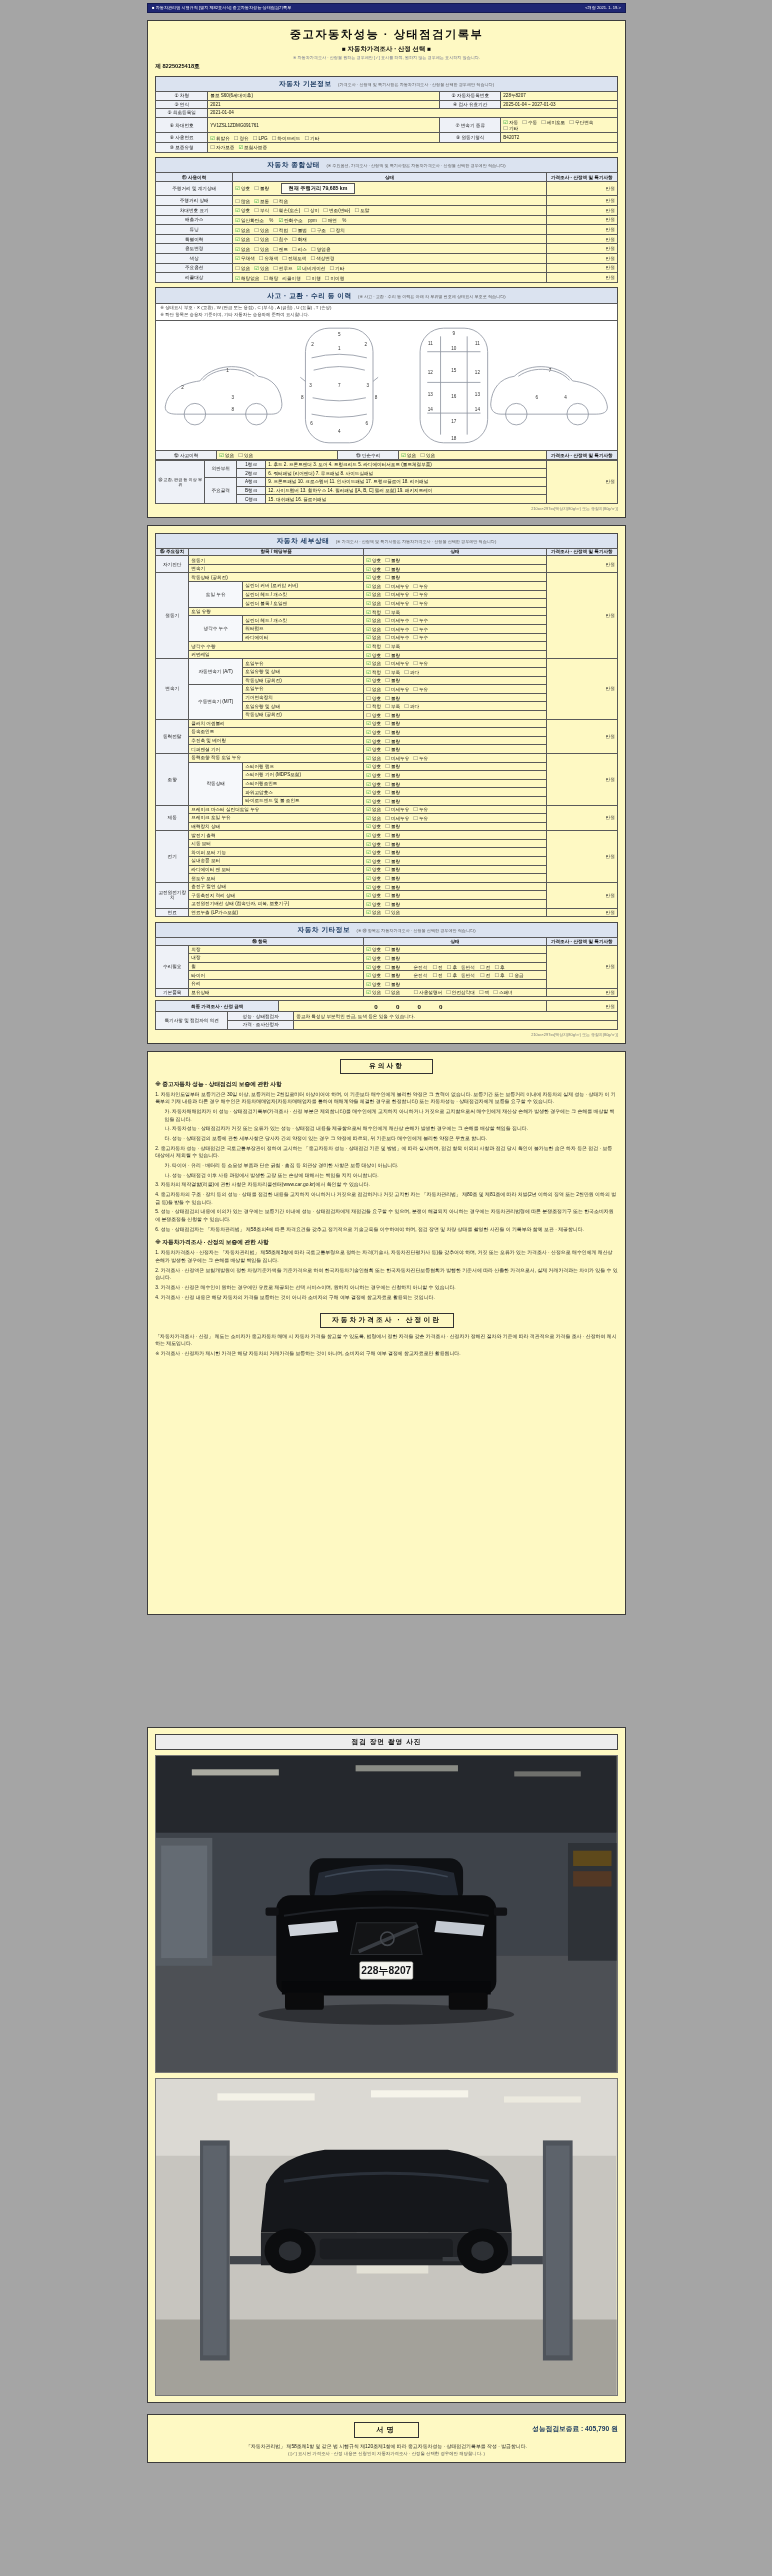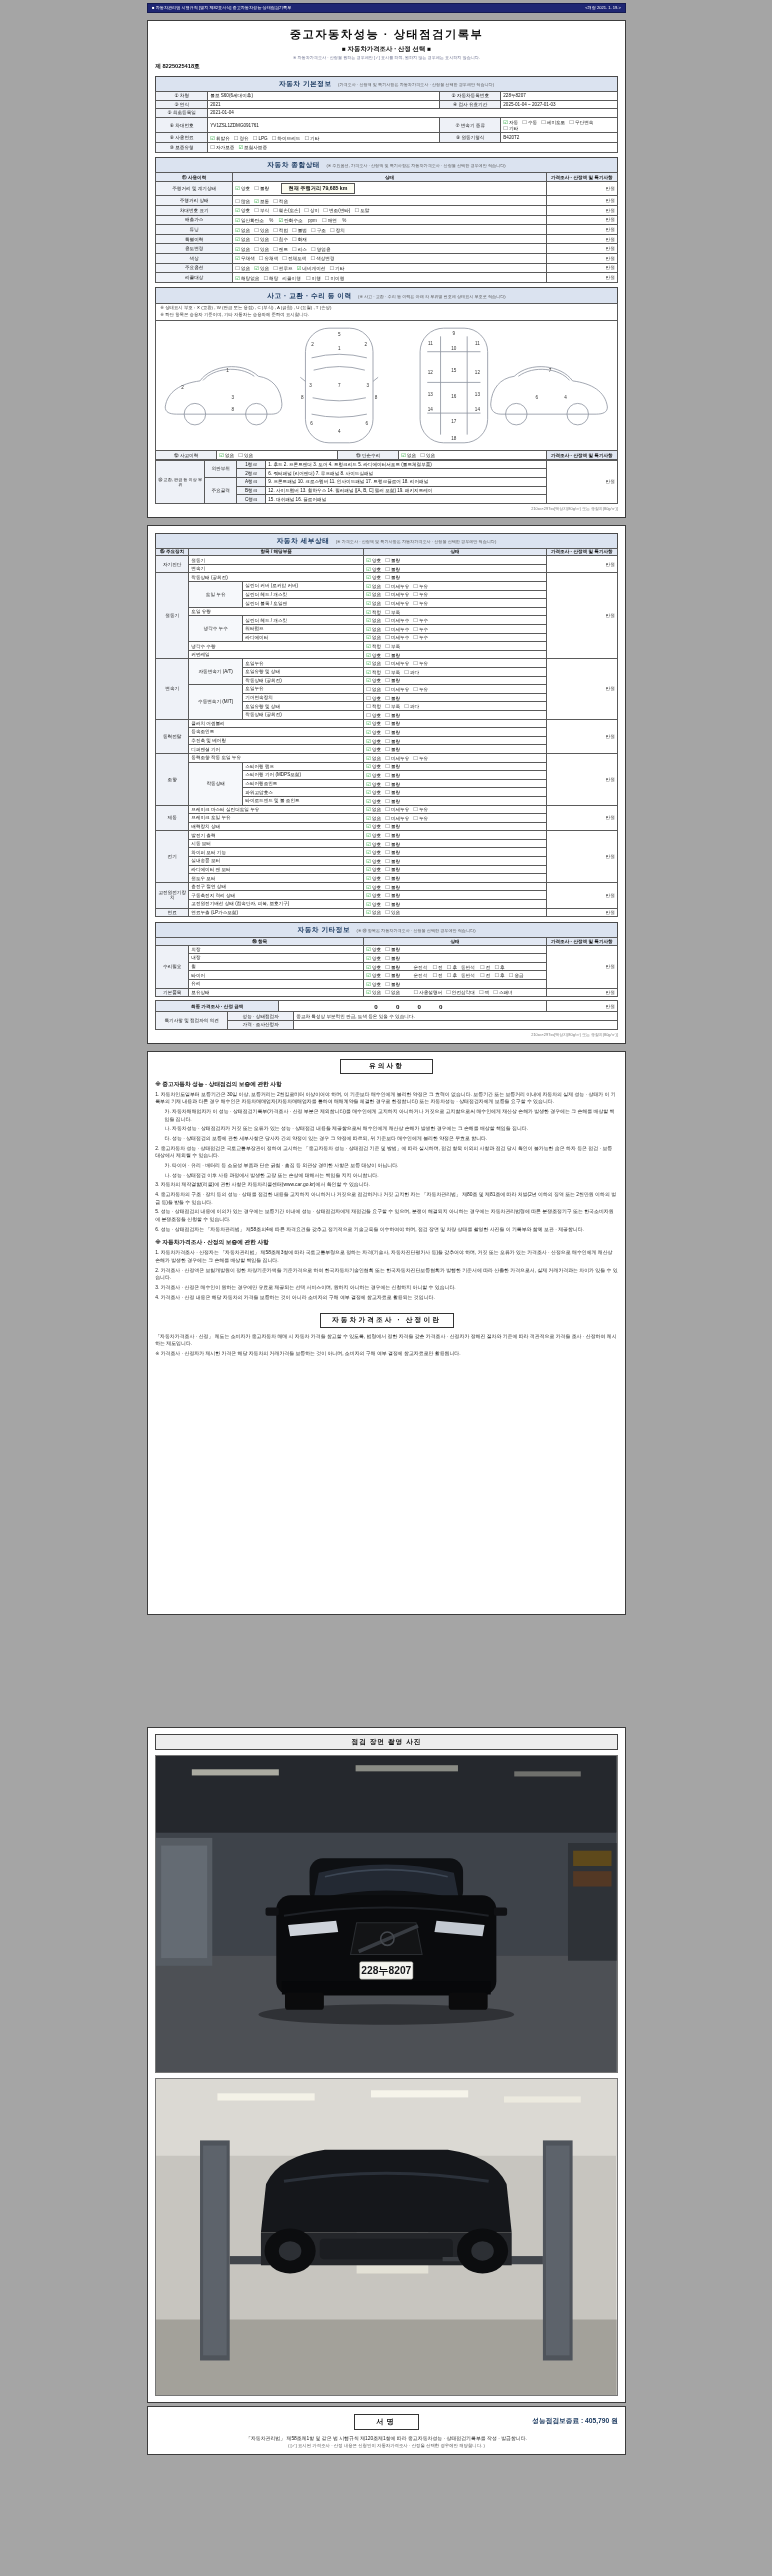--- a/index.html
+++ b/index.html
@@ -1,19 +1,19 @@
 <!DOCTYPE html>
 <html style="font-size:8.2px"><head>
 <meta charset="utf-8">
 <style>
   *{box-sizing:border-box}
   body{margin:0;width:773px;height:2576px;background:#a5a5a5;font-family:"Liberation Sans","DejaVu Sans",sans-serif;color:#111;overflow:hidden}
   .doc{width:479px;margin:0 auto;padding-top:2.6px}
   .topbar{background:#1e2673;color:#fff;font-size:4.1px;padding:1.5px 4.1px;display:flex;justify-content:space-between;border:0.5px solid #141a52}
-  .card{background:#ffffff;border:0.5px solid #3c3c3c;margin-top:7.2px;padding:6.2px 7.2px;position:relative}
+  .card{background:#fef9c3;border:0.5px solid #3c3c3c;margin-top:7.2px;padding:6.2px 7.2px;position:relative}
   .doc-title{text-align:center;font-size:11.3px;font-weight:bold;letter-spacing:1.5px}
   .doc-sel{text-align:center;font-size:6.4px;font-weight:bold;margin-top:2.6px}
   .doc-selnote{text-align:center;font-size:4.1px;color:#6a6f8e;margin-top:1px}
   .doc-no{font-size:5.7px;font-weight:bold;margin:3.6px 0 1.5px}
   .secbar{background:#dbe3f0;border:0.5px solid #4a4a4a;border-bottom:0;padding:2.1px 3.1px;text-align:center;margin-top:4.6px}
   .secbar b{font-size:6.7px;color:#17365d;letter-spacing:0.5px}
   .secbar .note{font-size:4.1px;color:#555;font-weight:normal;margin-left:4.1px}
   table.tbl{width:100%;border-collapse:collapse;font-size:4.6px;table-layout:fixed}
   .tbl td{border:0.5px solid #5a5a5a;padding:1.3px 2.1px;vertical-align:middle;overflow:hidden}
   table.dtl td{padding:0.8px 2.1px}
@@ -38,21 +38,21 @@
   .notice-card{min-height:564px}
   .notice-title-box{width:93px;margin:1px auto 5.2px;border:0.8px solid #333;padding:2.1px 0;text-align:center;font-weight:bold;font-size:6.7px;letter-spacing:2.1px}
   .notice-sec{font-weight:bold;font-size:5.7px;margin:6.2px 0 2.1px}
   .nt{font-size:4.9px;line-height:1.55;margin:2.1px 0;color:#222}
   .nt.lv1{margin-left:9.3px}
   
   .photos-card{margin-top:112px}
   .photo-title{border:0.5px solid #444;background:#ececec;text-align:center;font-weight:bold;font-size:6.7px;padding:2.6px;letter-spacing:1px}
   .photo-frame{border:0.5px solid #777;margin-top:4.6px;line-height:0}
   
-  .sign-card{margin-top:3px}
+  .sign-card{margin-top:11px}
   .sign-row{display:flex;align-items:center}
   .sign-row .sp{flex:1}
   .sign-box{border:0.8px solid #333;padding:2.1px 21.6px;font-weight:bold;font-size:7.2px;letter-spacing:3.1px}
   .fee{flex:1;text-align:right;font-size:6.7px;font-weight:bold;color:#17365d}
   .sign-line{text-align:center;font-size:4.9px;margin-top:5.2px;color:#222}
   .sign-line.small{font-size:4.4px;color:#555;margin-top:2.1px}
 </style>
 </head>
 <body>
 

